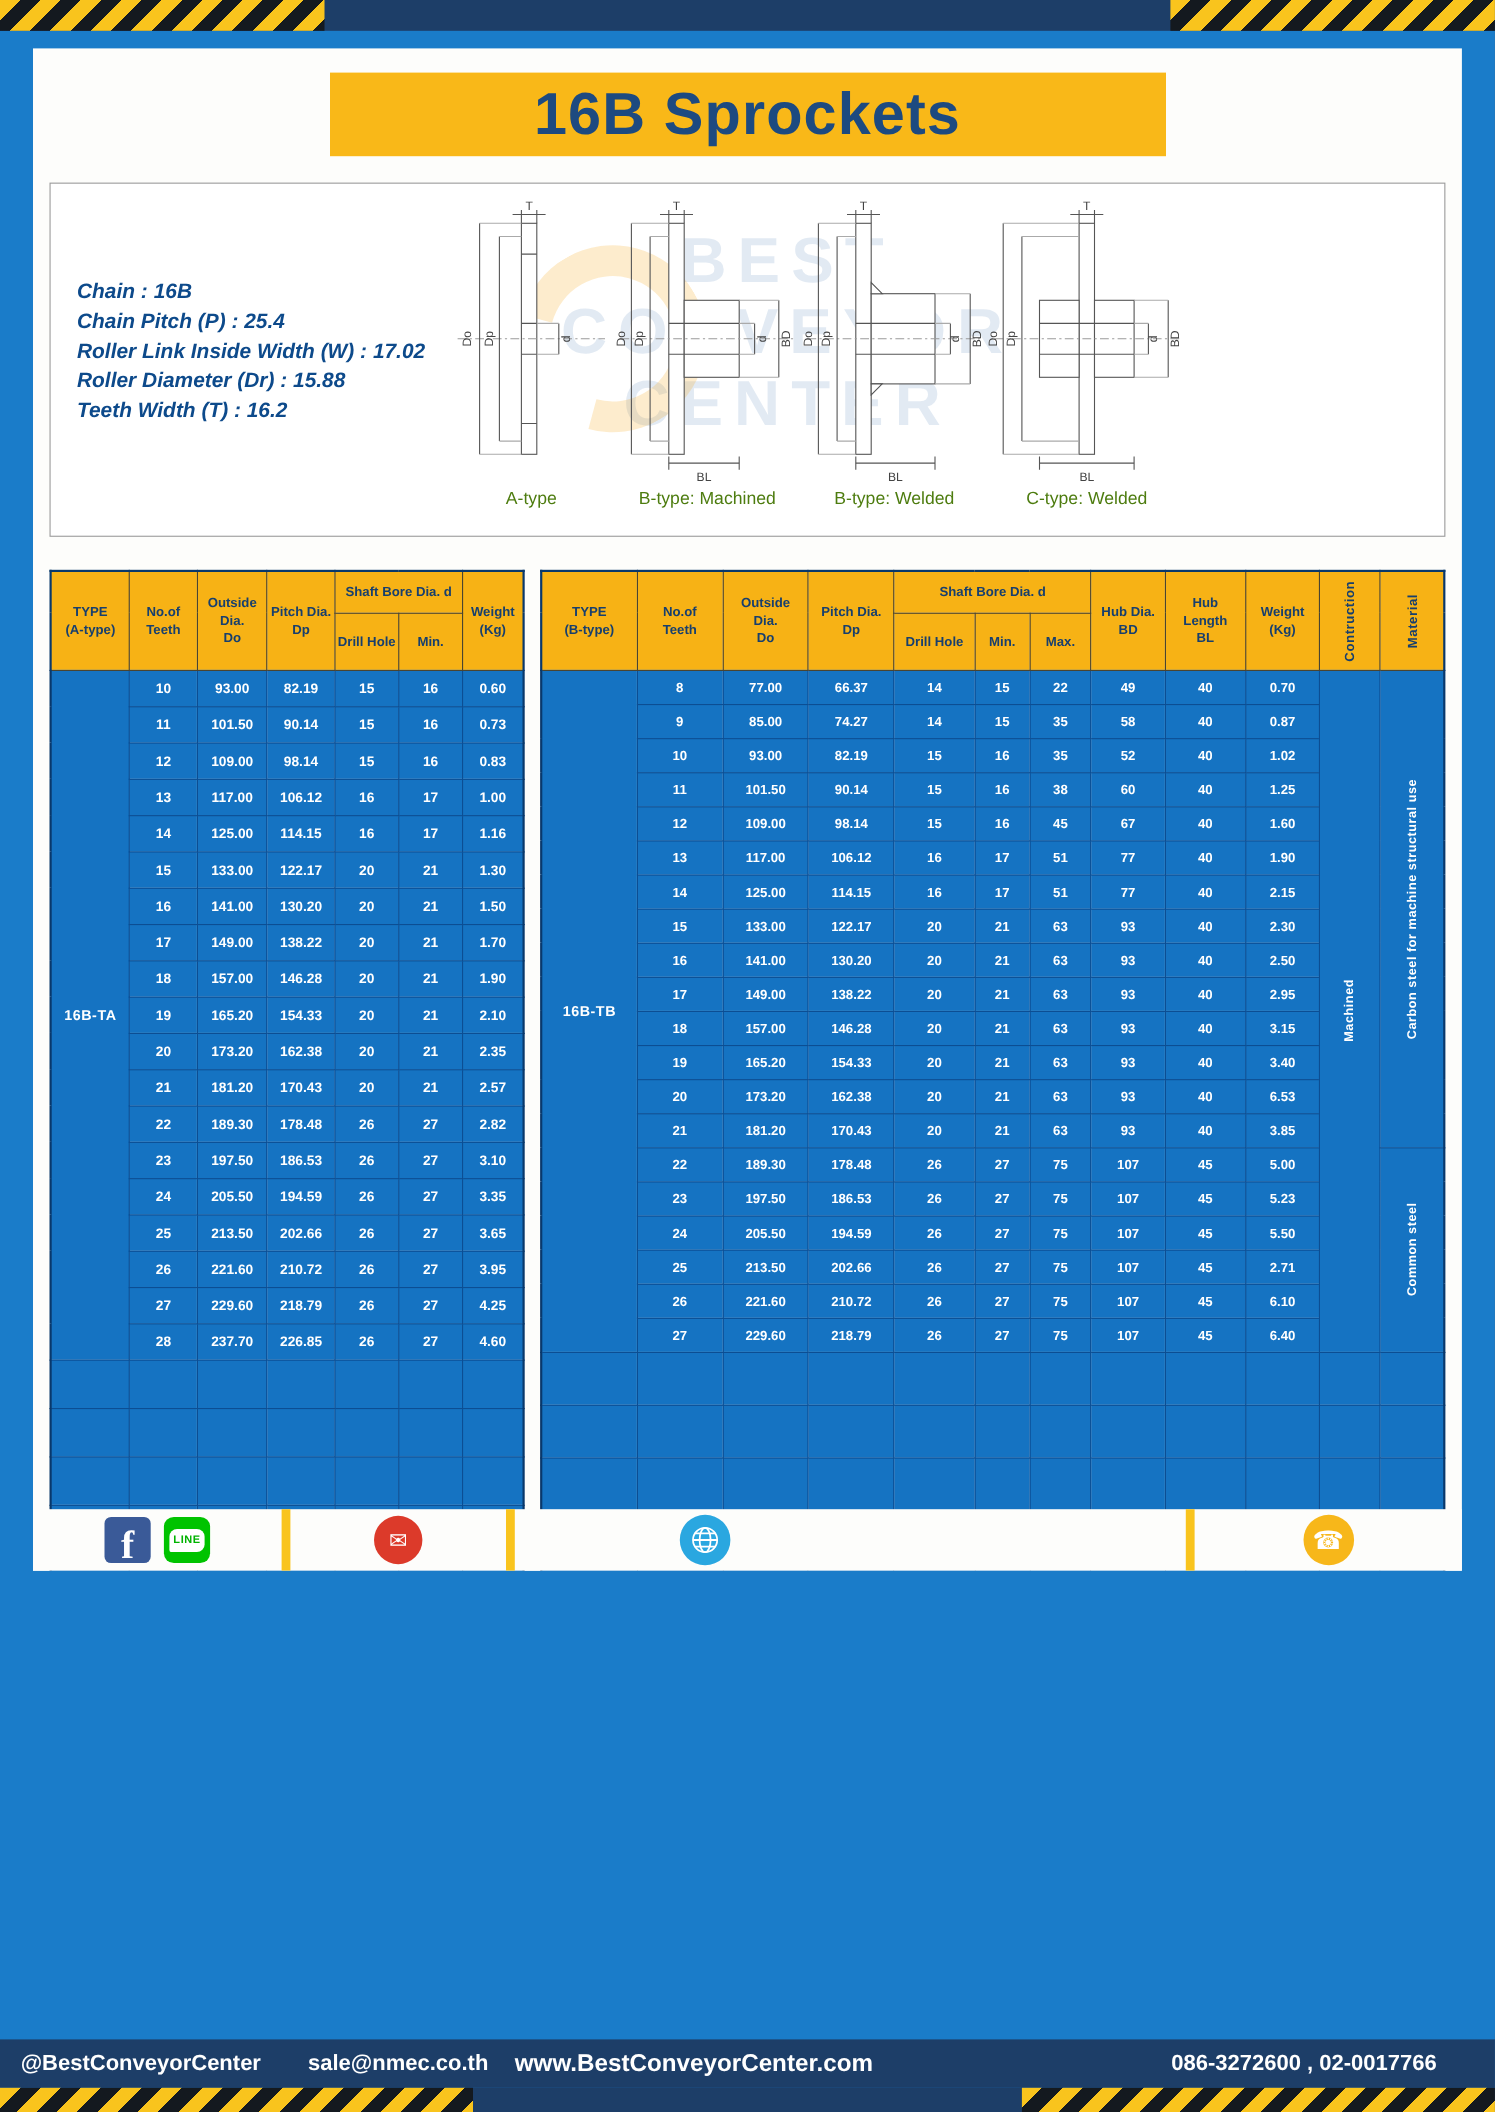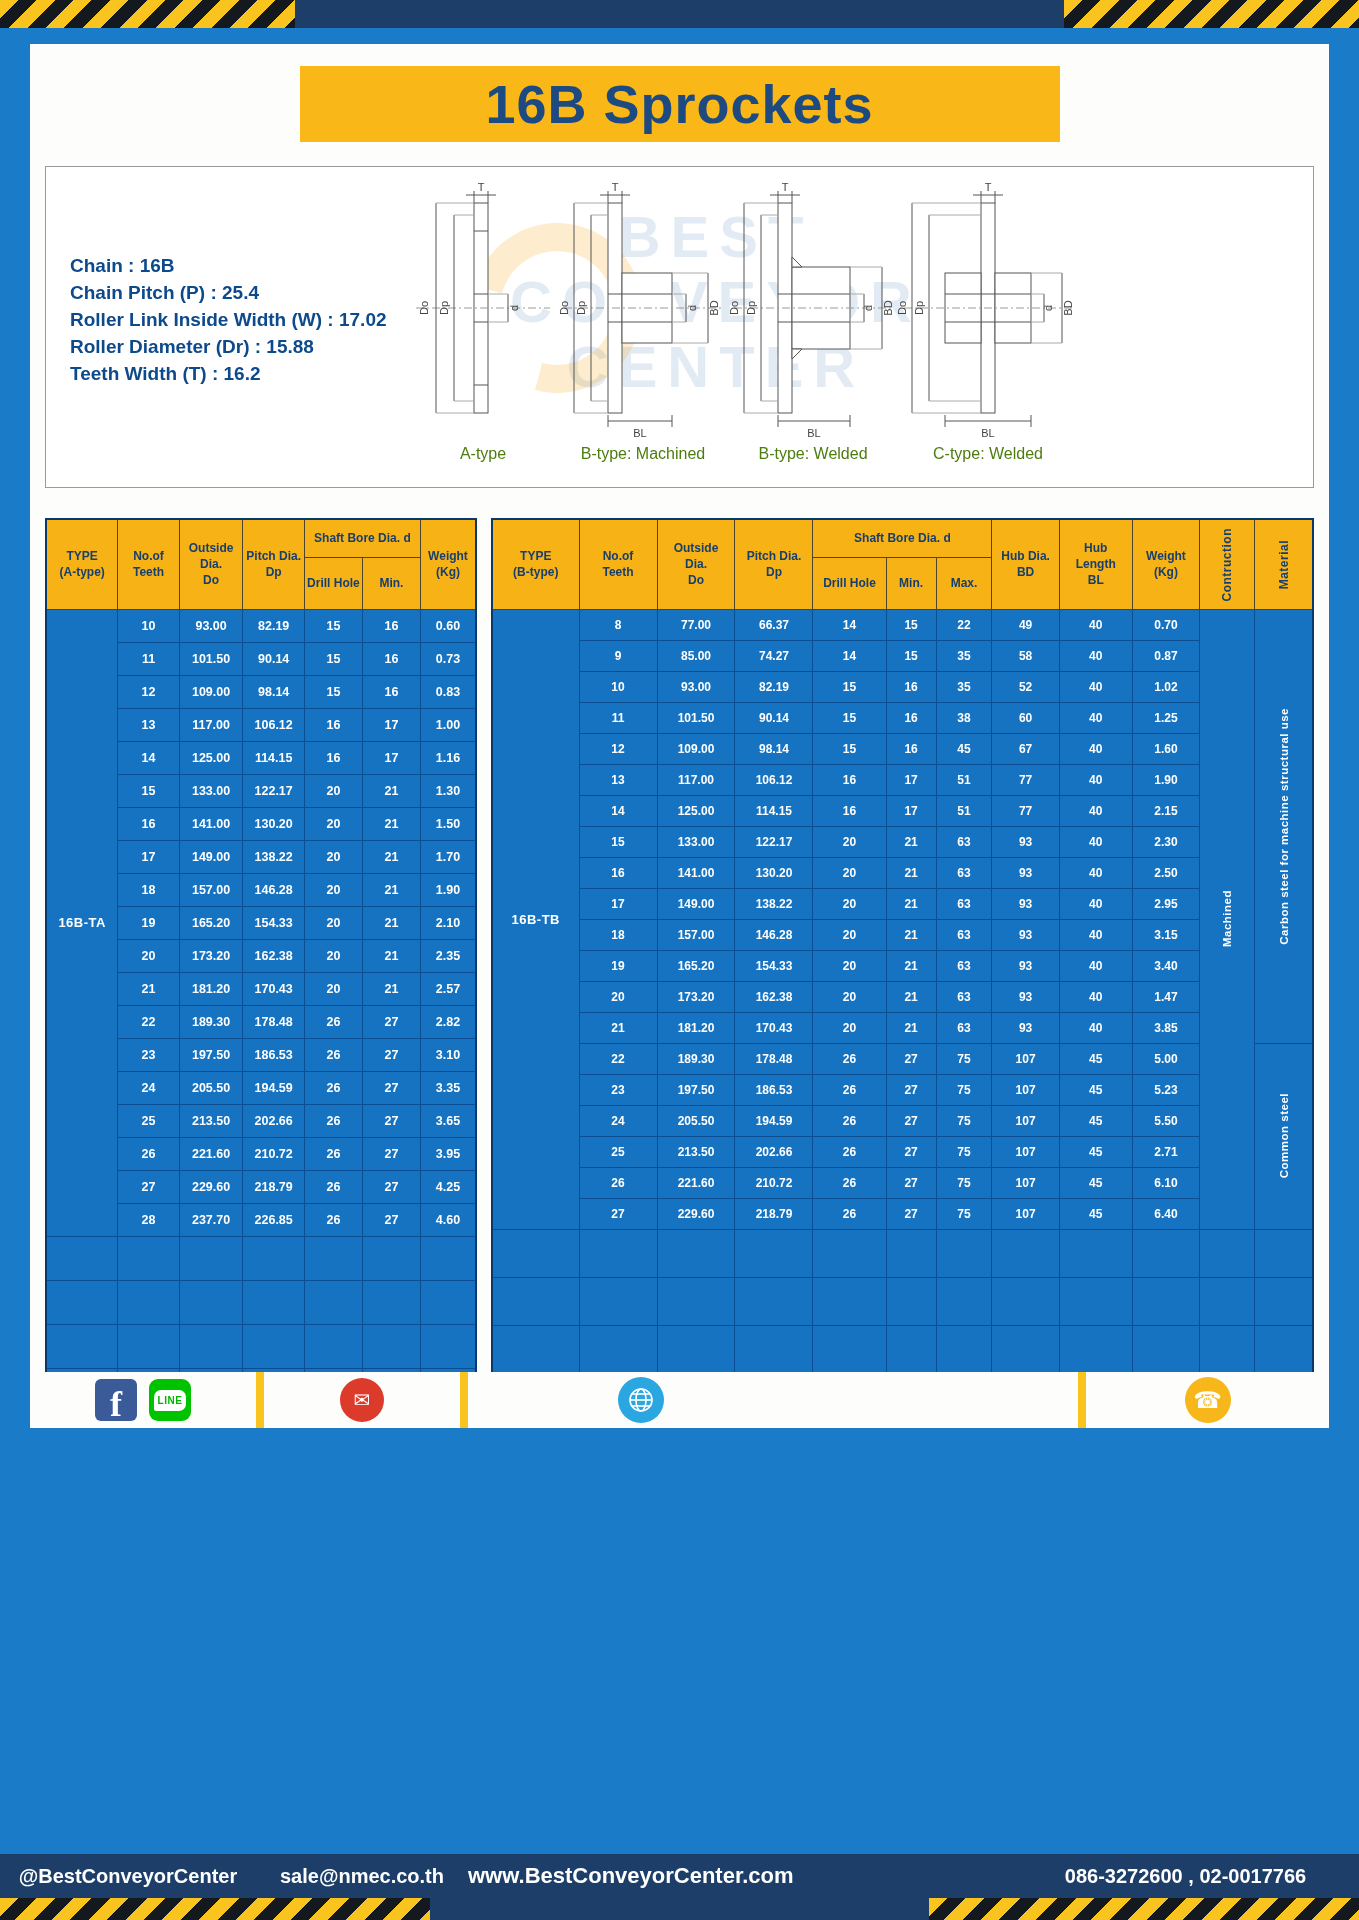--- a/index.html
+++ b/index.html
@@ -17,21 +17,21 @@
 
   
   .panel { position: absolute; top: 44px; left: 30px; width: 1299px; height: 1384px; background: #fdfdfb; overflow: hidden; }
 
   
   .title-banner { width: 760px; height: 76px; margin: 22px auto 0; background: #f9b818; display: flex; align-items: center; justify-content: center; }
   .page-title { margin: 0; font-size: 54px; color: #1d4a80; font-weight: bold; letter-spacing: 1px; }
 
   
   .spec-box { position: relative; margin: 24px 15px 0; height: 322px; border: 1px solid #9a9a9a; background: #fff; display: flex; overflow: hidden; }
-  .spec-lines { position: relative; z-index: 2; flex: 0 0 358px; padding: 86px 0 0 24px; color: #0d4a8b; font-size: 19px; font-weight: bold; line-height: 1.42; }
+  .spec-lines { position: relative; z-index: 2; flex: 0 0 358px; padding: 86px 0 0 24px; color: #0d4a8b; font-size: 19px; font-weight: bold; line-height: 1.42; font-style: italic; }
   .spec-line { white-space: nowrap; }
   .diagrams { position: relative; z-index: 2; width: 672px; display: flex; justify-content: space-between; align-items: flex-start; padding: 14px 0 0 4px; }
   .diagram { text-align: center; }
   .diagram svg { display: block; margin: 0 auto; }
   .diagram-caption { margin-top: 2px; font-size: 16px; color: #4d7c0f; }
   .watermark { position: absolute; z-index: 1; left: 380px; top: 38px; width: 580px; text-align: center; color: rgba(95,140,190,0.18); font-weight: bold; font-size: 58px; letter-spacing: 10px; line-height: 1.12; }
   .swoosh { position: absolute; z-index: 1; left: 426px; top: 56px; width: 170px; height: 170px; border: 28px solid rgba(246,168,27,0.22); border-left-color: transparent; border-radius: 50%; transform: rotate(-30deg); }
 
   
   .tables-wrap { display: flex; gap: 14px; margin: 30px 15px 0; align-items: flex-start; }
@@ -769,21 +769,21 @@
               </tr>
               <tr>
                 <td>20</td>
                 <td>173.20</td>
                 <td>162.38</td>
                 <td>20</td>
                 <td>21</td>
                 <td>63</td>
                 <td>93</td>
                 <td>40</td>
-                <td>1.47</td>
+                <td>6.53</td>
               </tr>
               <tr>
                 <td>21</td>
                 <td>181.20</td>
                 <td>170.43</td>
                 <td>20</td>
                 <td>21</td>
                 <td>63</td>
                 <td>93</td>
                 <td>40</td>

